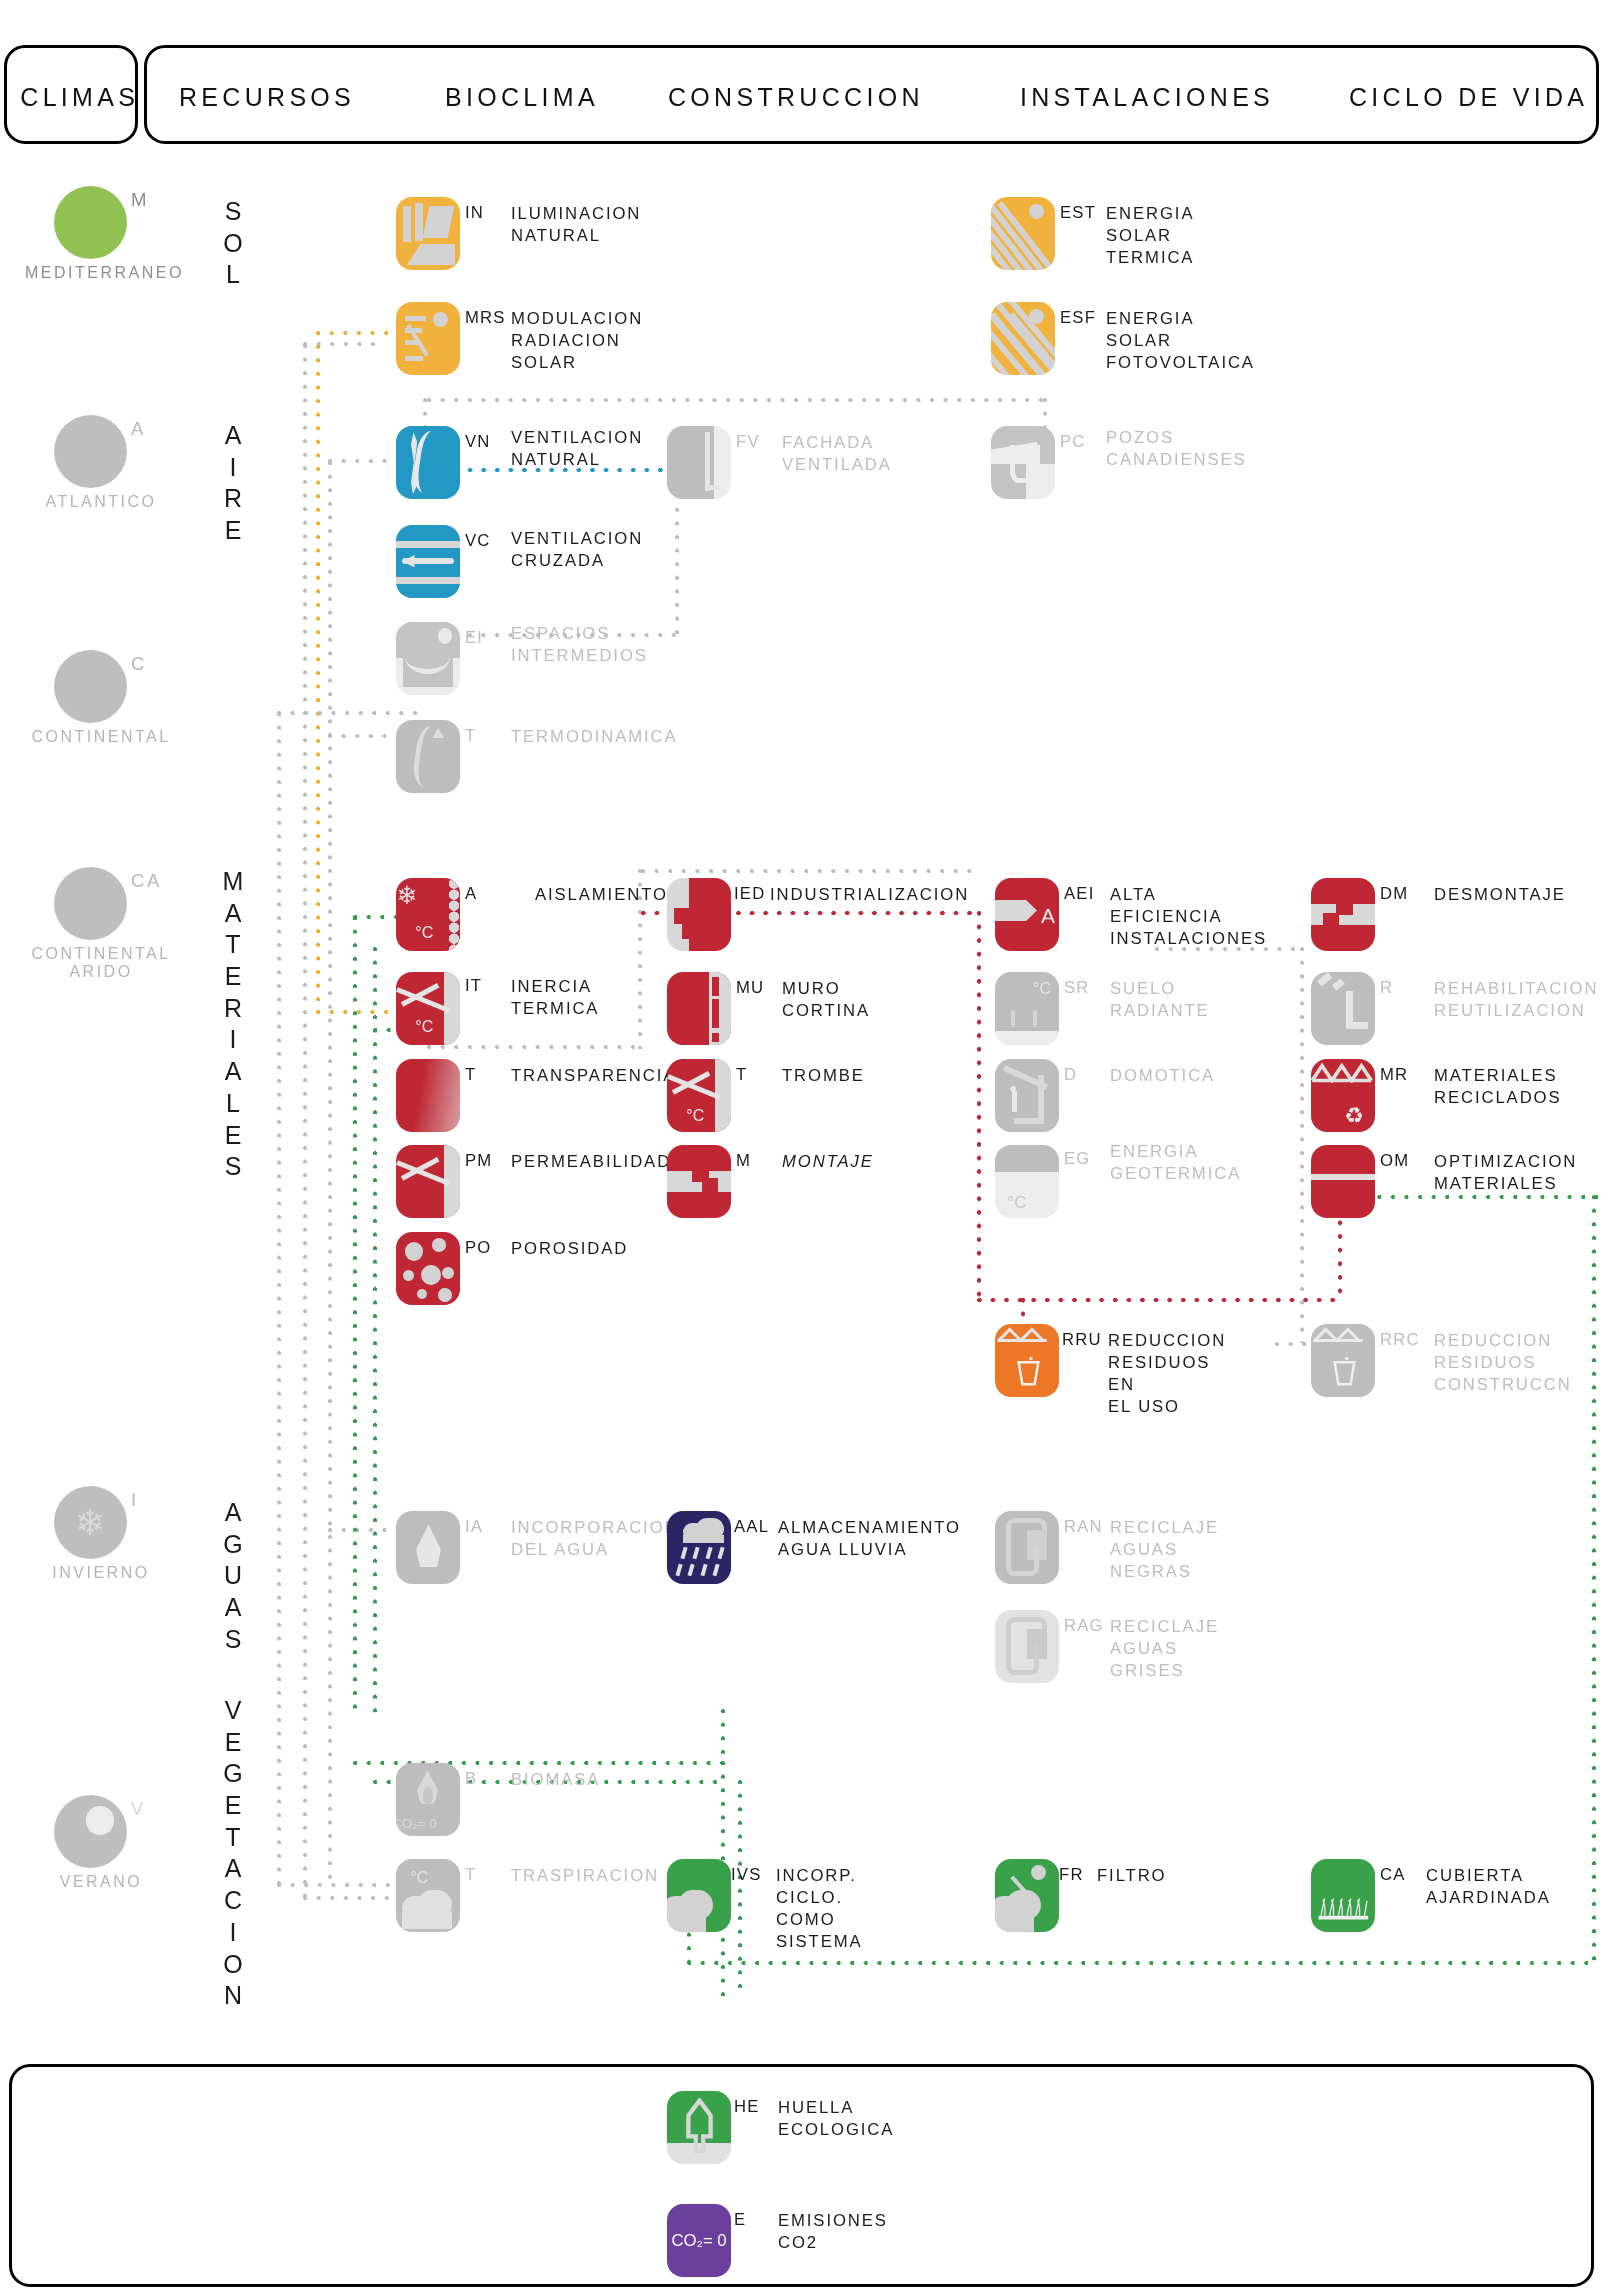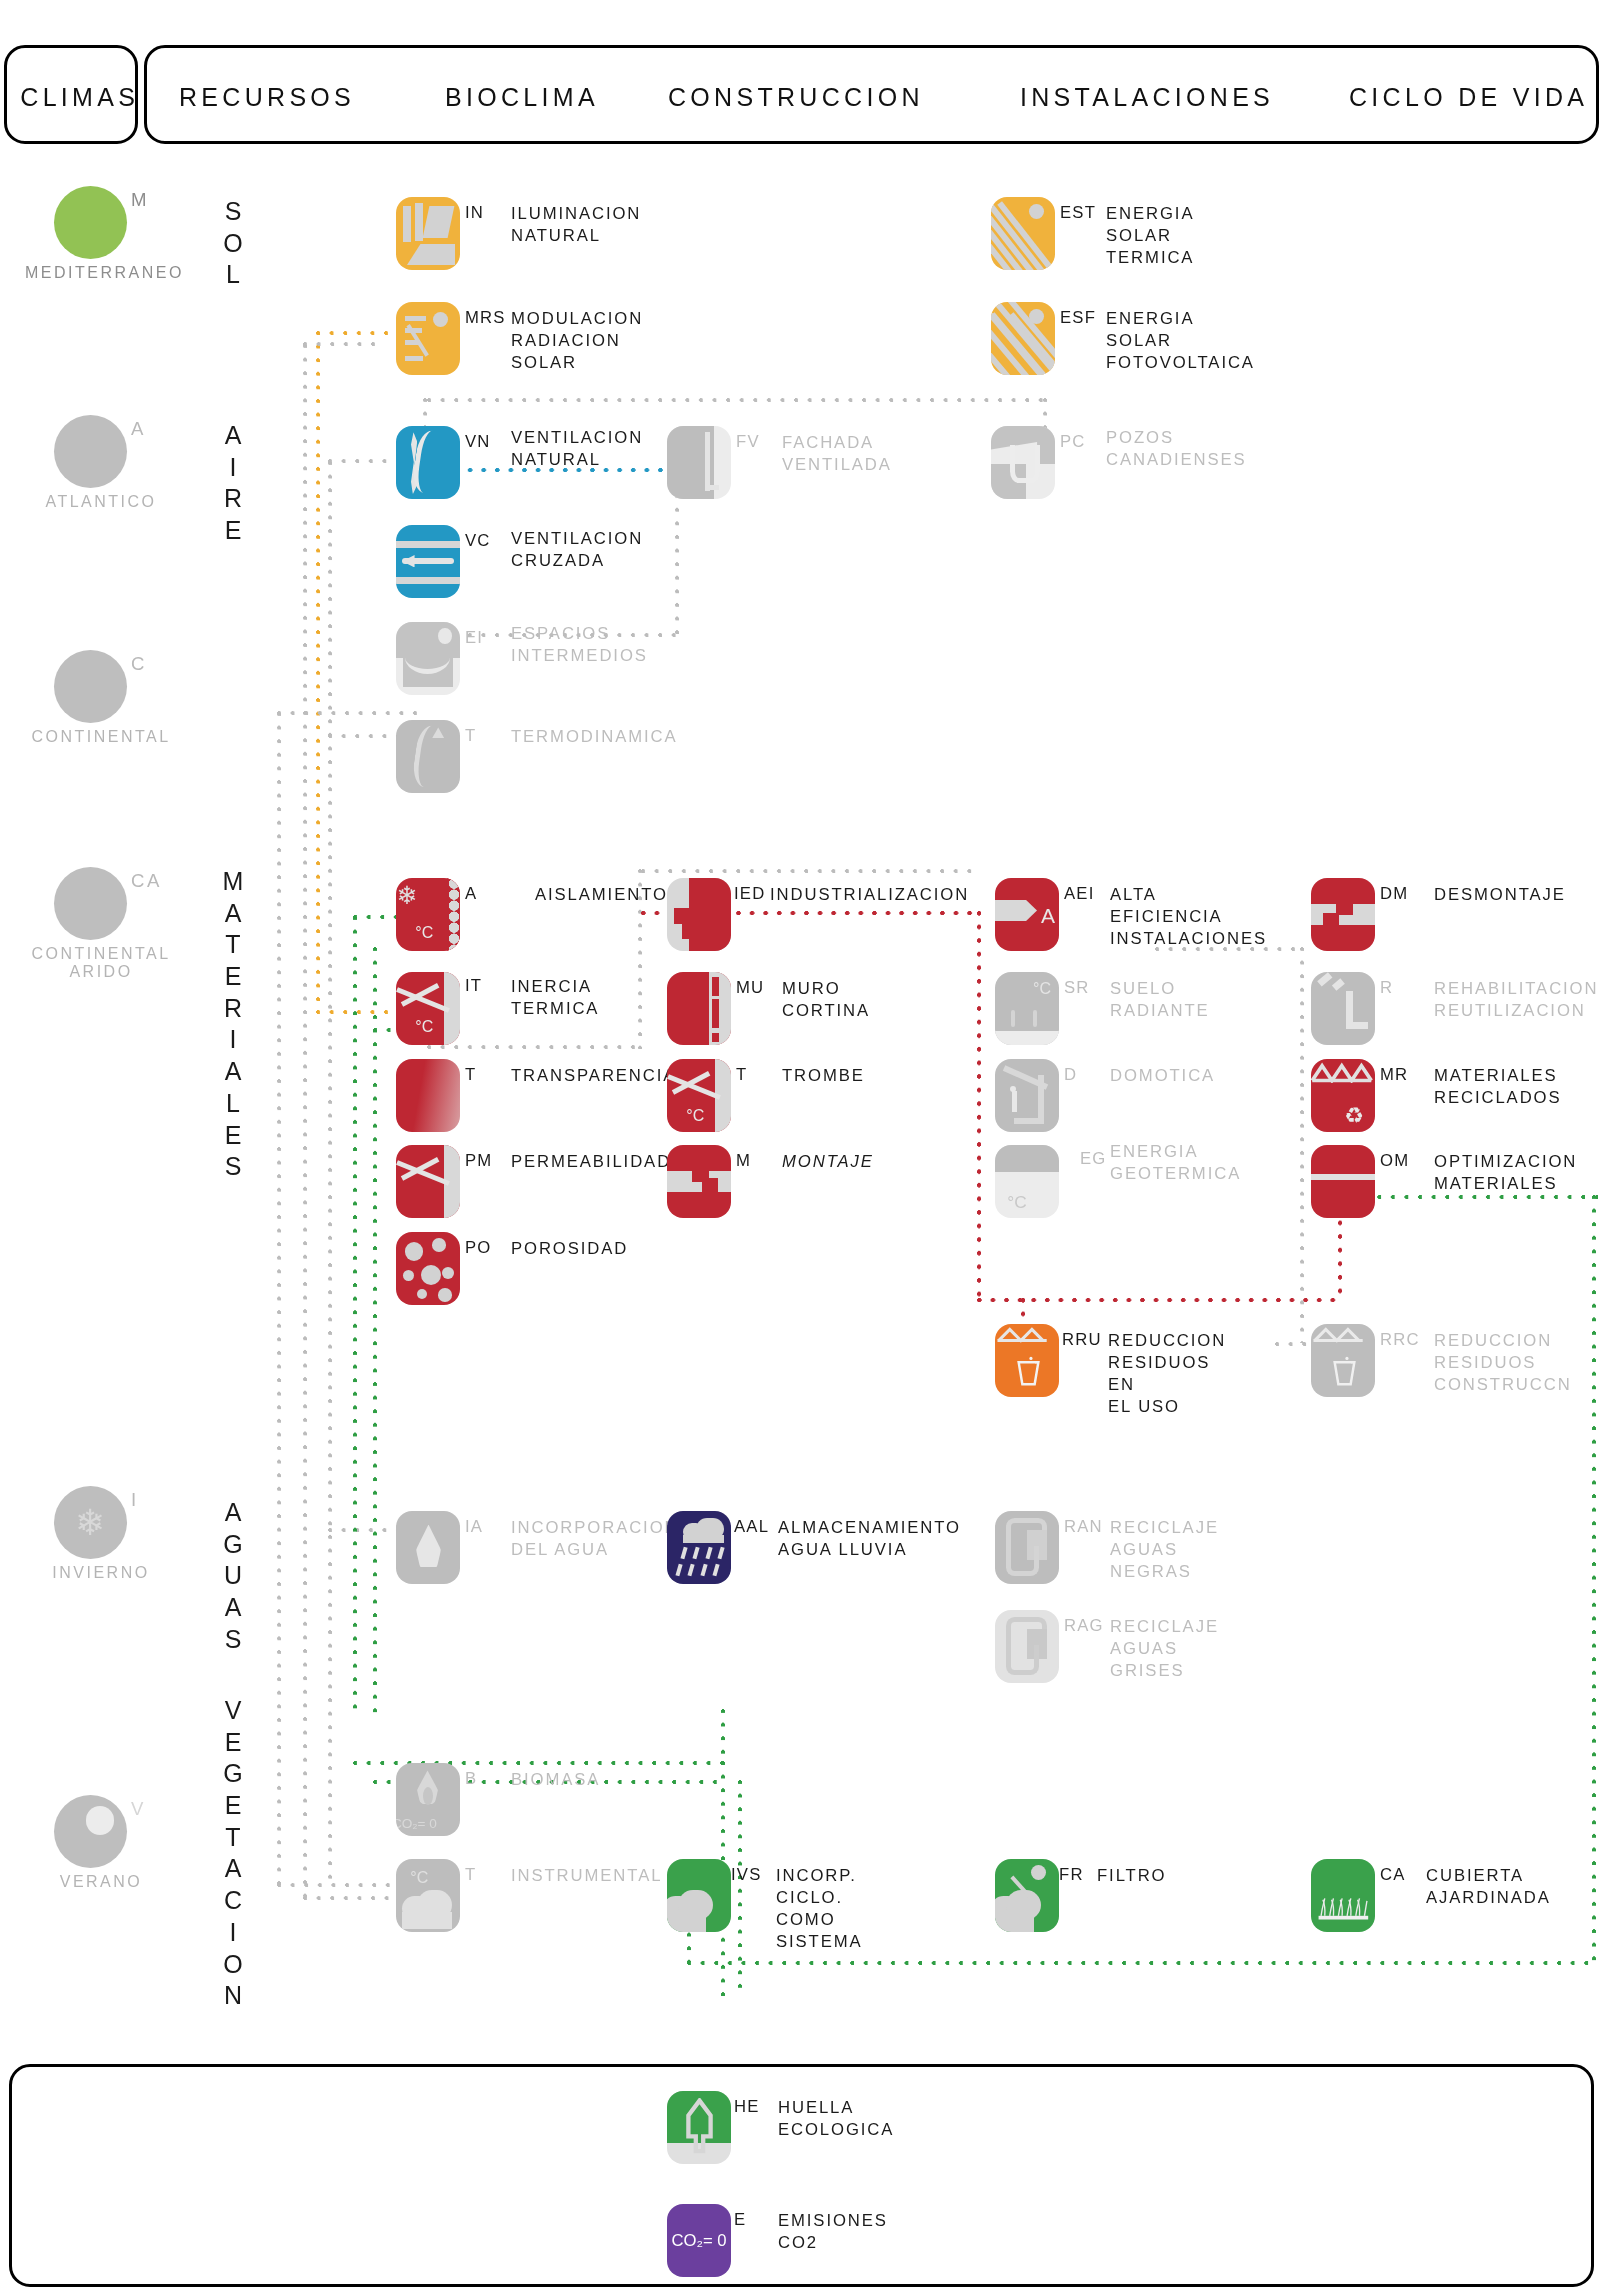--- a/index.html
+++ b/index.html
@@ -417,21 +417,21 @@
     </div>
     <div class="abbr off" style="left:69px;top:6.2px;">D</div>
     <div class="lbl off" style="left:115px;top:6.2px;">DOMOTICA</div>
   </div>
 
   <div class="card" style="left:995px;top:1145px;">
     <div class="ic" style="background:#ececec;">
       <i style="left:0;top:0;width:64px;height:27px;background:#bdbdbd;"></i>
       <div class="gl" style="left:-10px;top:21px;font-size:17.3px;color:#c9c9c9;">°C</div>
     </div>
-    <div class="abbr off" style="left:69px;top:3.7px;margin-left:16px;">EG</div>
+    <div class="abbr off" style="left:69px;top:3.7px;">EG</div>
     <div class="lbl off" style="left:115px;top:-3.7px;">ENERGIA
 GEOTERMICA</div>
   </div>
 
   <div class="card" style="left:1311px;top:878px;">
     <div class="ic" style="background:#be2733;">
       <i style="left:0;top:26px;width:64px;height:21px;background:#d8d8d8;"></i>
       <i style="left:25px;top:17.3px;width:17.3px;height:20px;background:#be2733;"></i>
       <i style="left:12.4px;top:35px;width:16px;height:17.3px;background:#be2733;"></i>
     </div>
@@ -570,21 +570,21 @@
   </div>
 
   <div class="card" style="left:396px;top:1859px;">
     <div class="ic" style="background:#bdbdbd;">
       <i style="left:6.2px;top:37px;width:28.5px;height:25px;border-radius:13.6px;background:#e0e0e0;"></i>
       <i style="left:21px;top:31px;width:35px;height:30px;border-radius:15px;background:#e0e0e0;"></i>
       <i style="left:6.2px;top:53px;width:50px;height:17.3px;background:#e0e0e0;"></i>
       <div class="gl" style="left:-8.7px;top:-17.3px;font-size:16px;color:#e0e0e0;">°C</div>
     </div>
     <div class="abbr off" style="left:69px;top:6.2px;">T</div>
-    <div class="lbl off" style="left:115px;top:6.2px;">INSTRUMENTAL</div>
+    <div class="lbl off" style="left:115px;top:6.2px;">TRASPIRACION</div>
   </div>
 
   <div class="card" style="left:667px;top:1859px;">
     <div class="ic" style="background:#3aa14b;">
       <i style="left:-3.7px;top:37px;width:28.5px;height:25px;border-radius:13.6px;background:#d2d2d2;"></i>
       <i style="left:11px;top:31px;width:35px;height:30px;border-radius:15px;background:#d2d2d2;"></i>
       <i style="left:-3.7px;top:53px;width:43px;height:20px;background:#d2d2d2;"></i>
     </div>
     <div class="abbr on" style="left:64px;top:6.2px;">IVS</div>
     <div class="lbl on" style="left:109px;top:6.2px;">INCORP.   CICLO.

